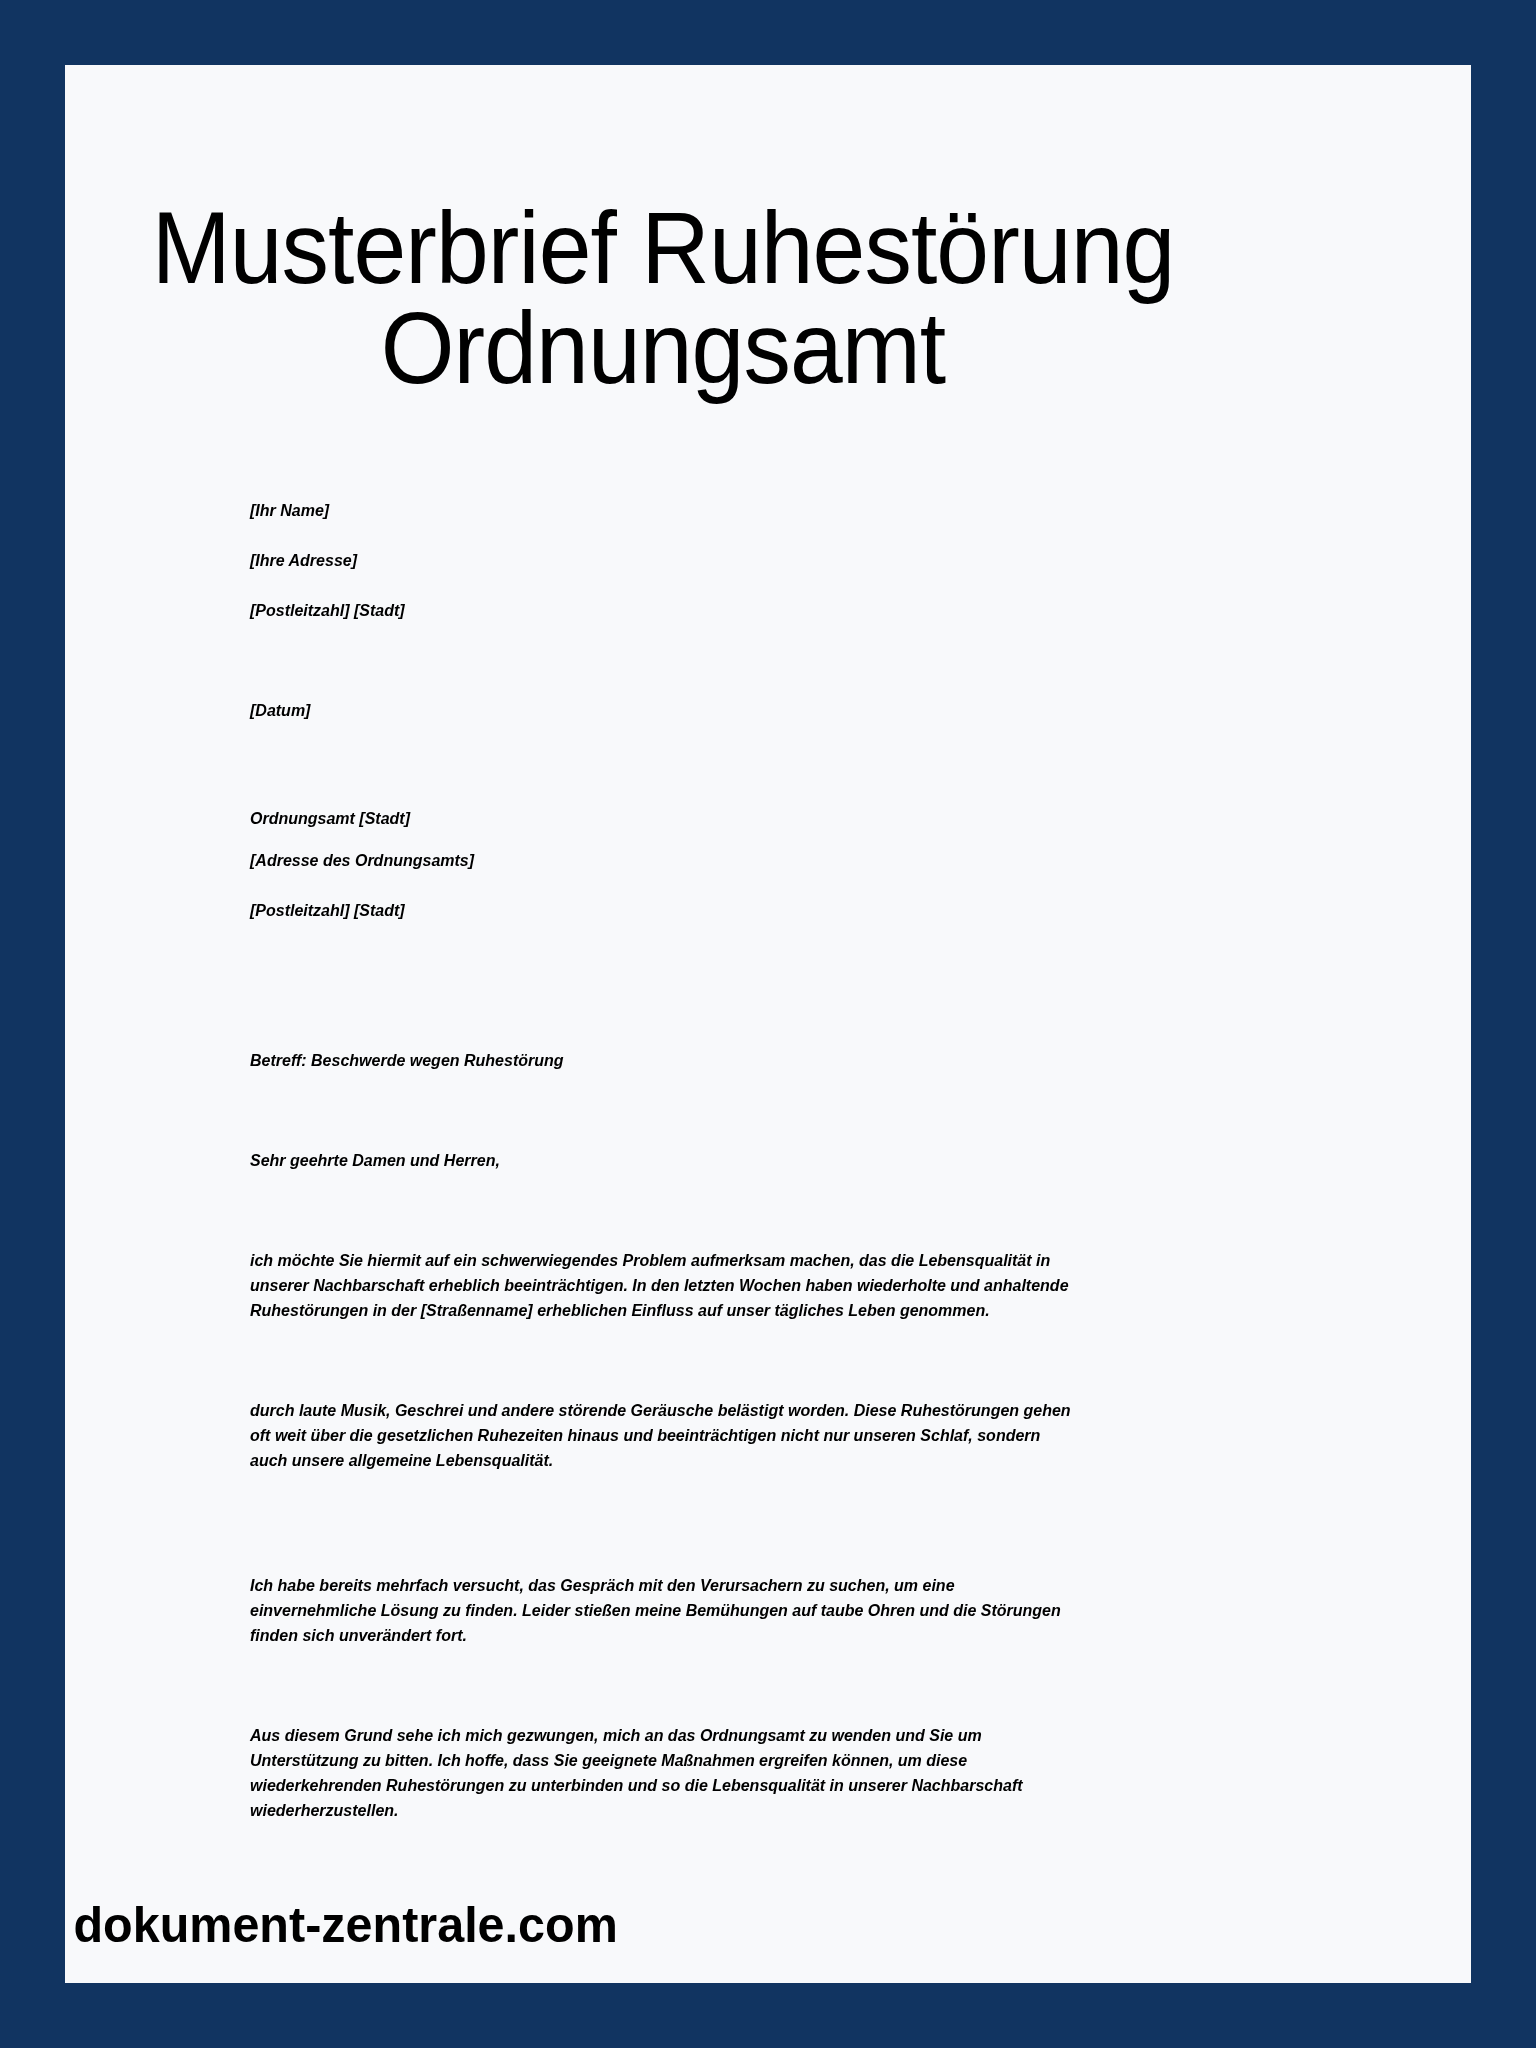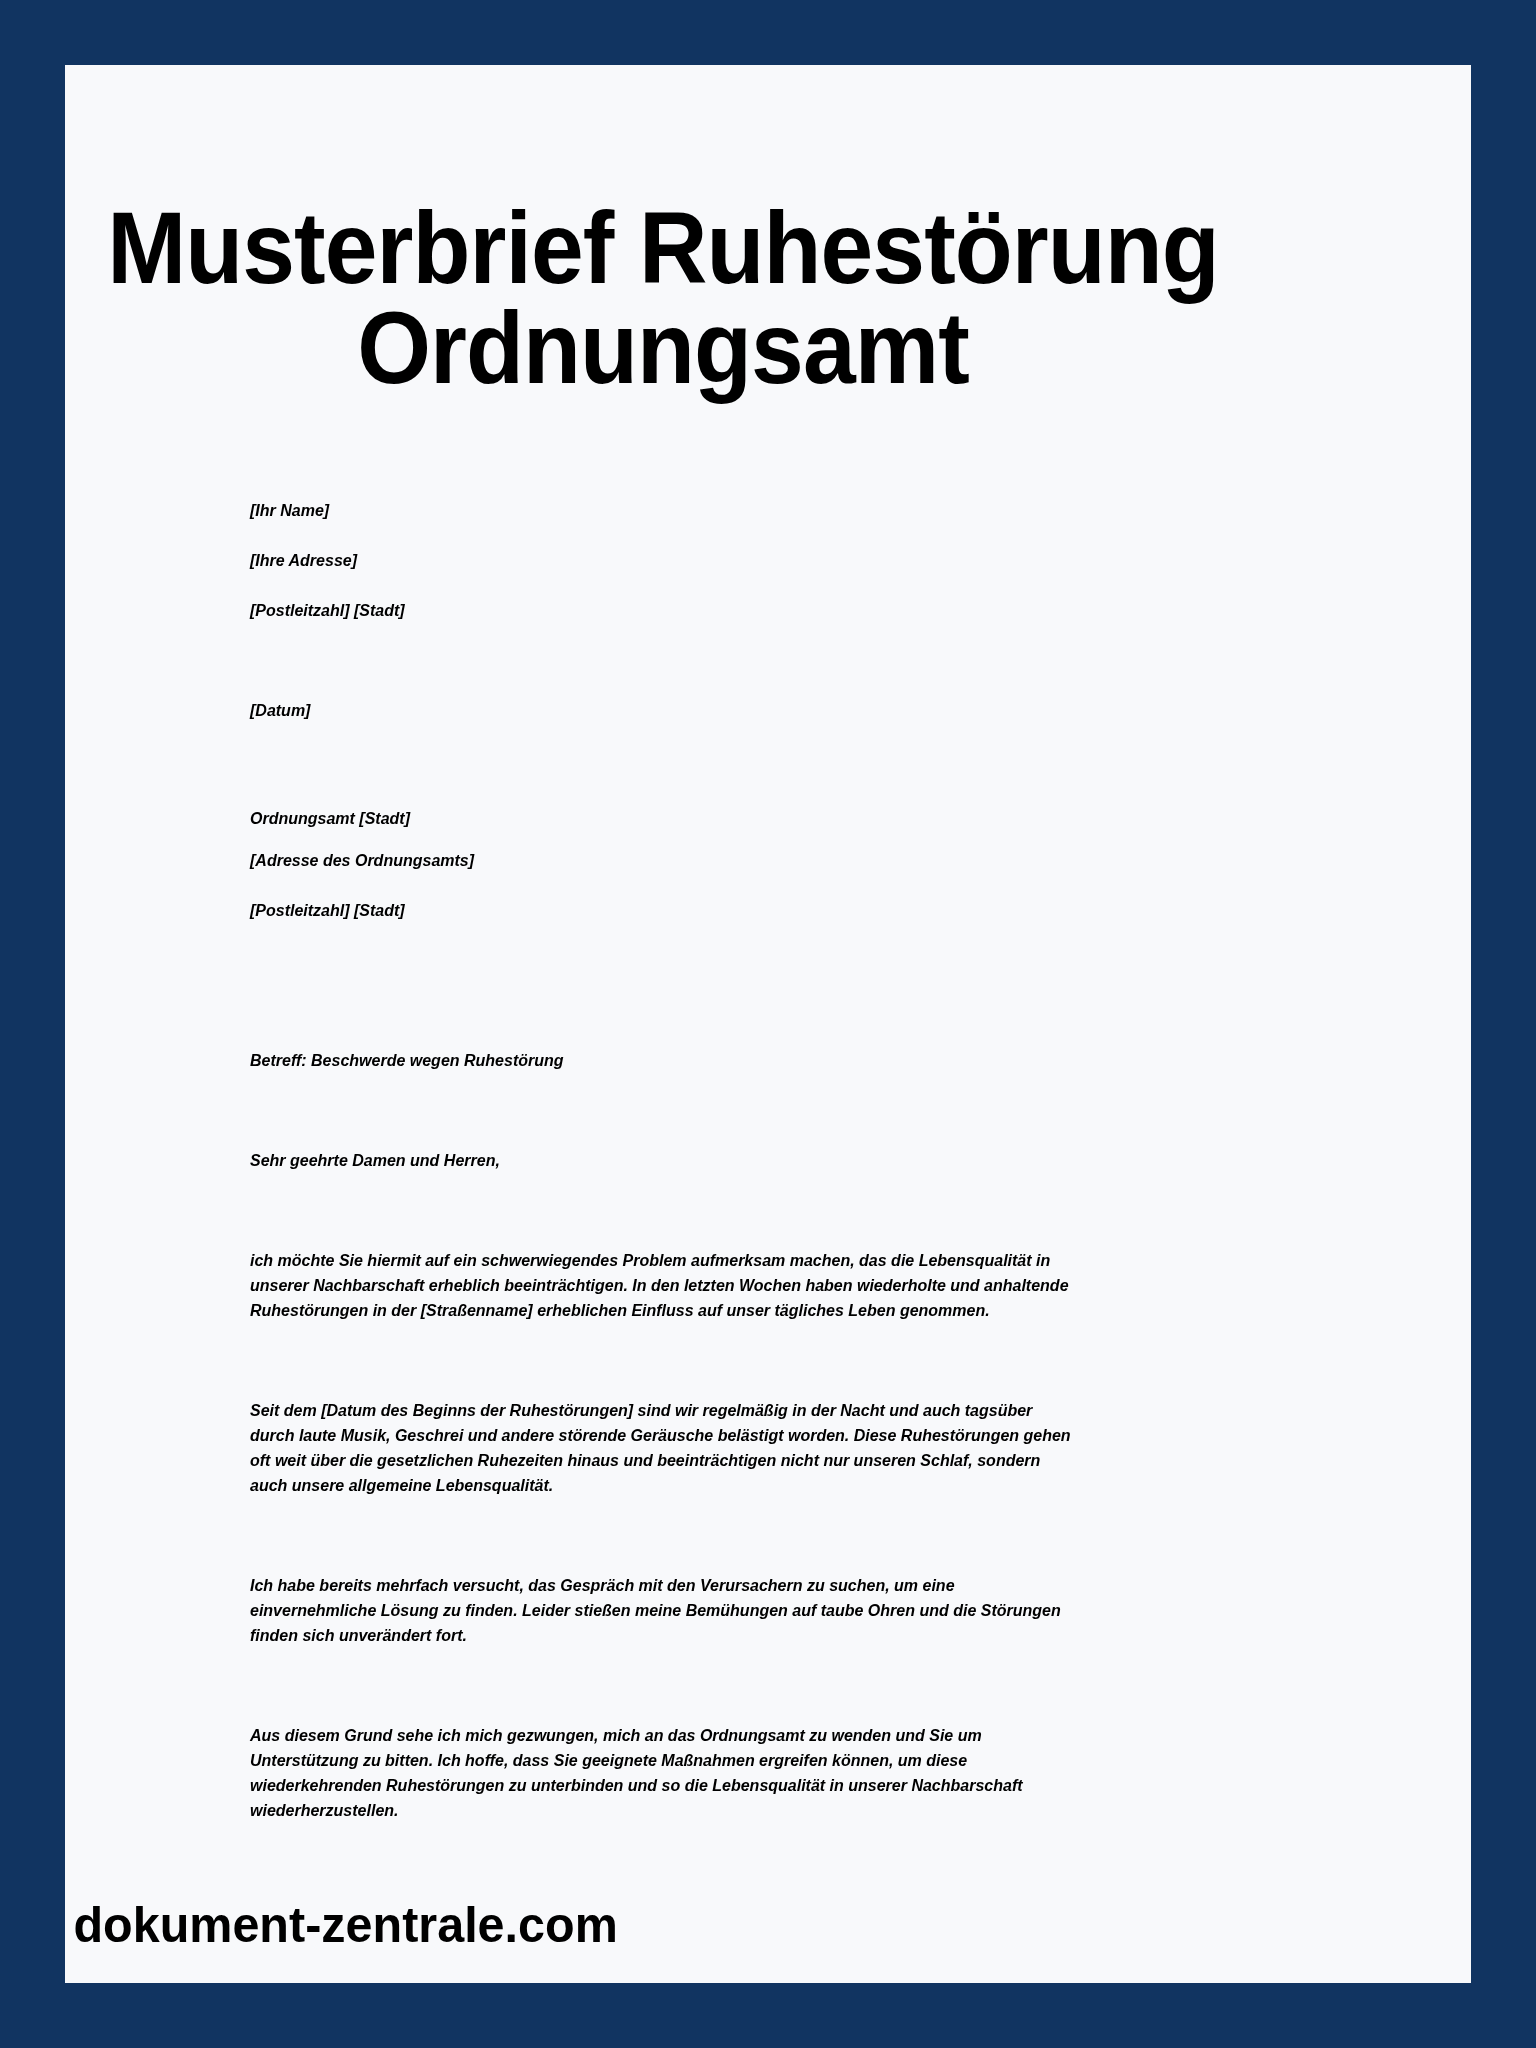--- a/index.html
+++ b/index.html
@@ -22,21 +22,21 @@
       width: 1406px;
       height: 1918px;
       background: #f8f9fb;
     }
     .title {
       position: absolute;
       left: 0;
       top: 133px;
       width: 1196px;
       text-align: center;
-      font-weight: bold;
+      font-weight: normal;
       font-size: 102px;
       line-height: 100px;
       letter-spacing: -1px;
       margin: 0;
     }
     .title .tline {
       display: block;
       transform: scaleX(0.93);
       transform-origin: center;
       white-space: nowrap;
@@ -93,21 +93,20 @@
 
   <div class="blk" style="top:1083px;">Sehr geehrte Damen und Herren,</div>
 
   <div class="blk para" style="top:1183px;">
     <span class="pline">ich möchte Sie hiermit auf ein schwerwiegendes Problem aufmerksam machen, das die Lebensqualität in</span>
     <span class="pline">unserer Nachbarschaft erheblich beeinträchtigen. In den letzten Wochen haben wiederholte und anhaltende</span>
     <span class="pline">Ruhestörungen in der [Straßenname] erheblichen Einfluss auf unser tägliches Leben genommen.</span>
   </div>
 
   <div class="blk para" style="top:1333px;">
-    <span class="pline">Seit dem [Datum des Beginns der Ruhestörungen] sind wir regelmäßig in der Nacht und auch tagsüber</span>
     <span class="pline">durch laute Musik, Geschrei und andere störende Geräusche belästigt worden. Diese Ruhestörungen gehen</span>
     <span class="pline">oft weit über die gesetzlichen Ruhezeiten hinaus und beeinträchtigen nicht nur unseren Schlaf, sondern</span>
     <span class="pline">auch unsere allgemeine Lebensqualität.</span>
   </div>
 
   <div class="blk para" style="top:1508px;">
     <span class="pline">Ich habe bereits mehrfach versucht, das Gespräch mit den Verursachern zu suchen, um eine</span>
     <span class="pline">einvernehmliche Lösung zu finden. Leider stießen meine Bemühungen auf taube Ohren und die Störungen</span>
     <span class="pline">finden sich unverändert fort.</span>
   </div>

